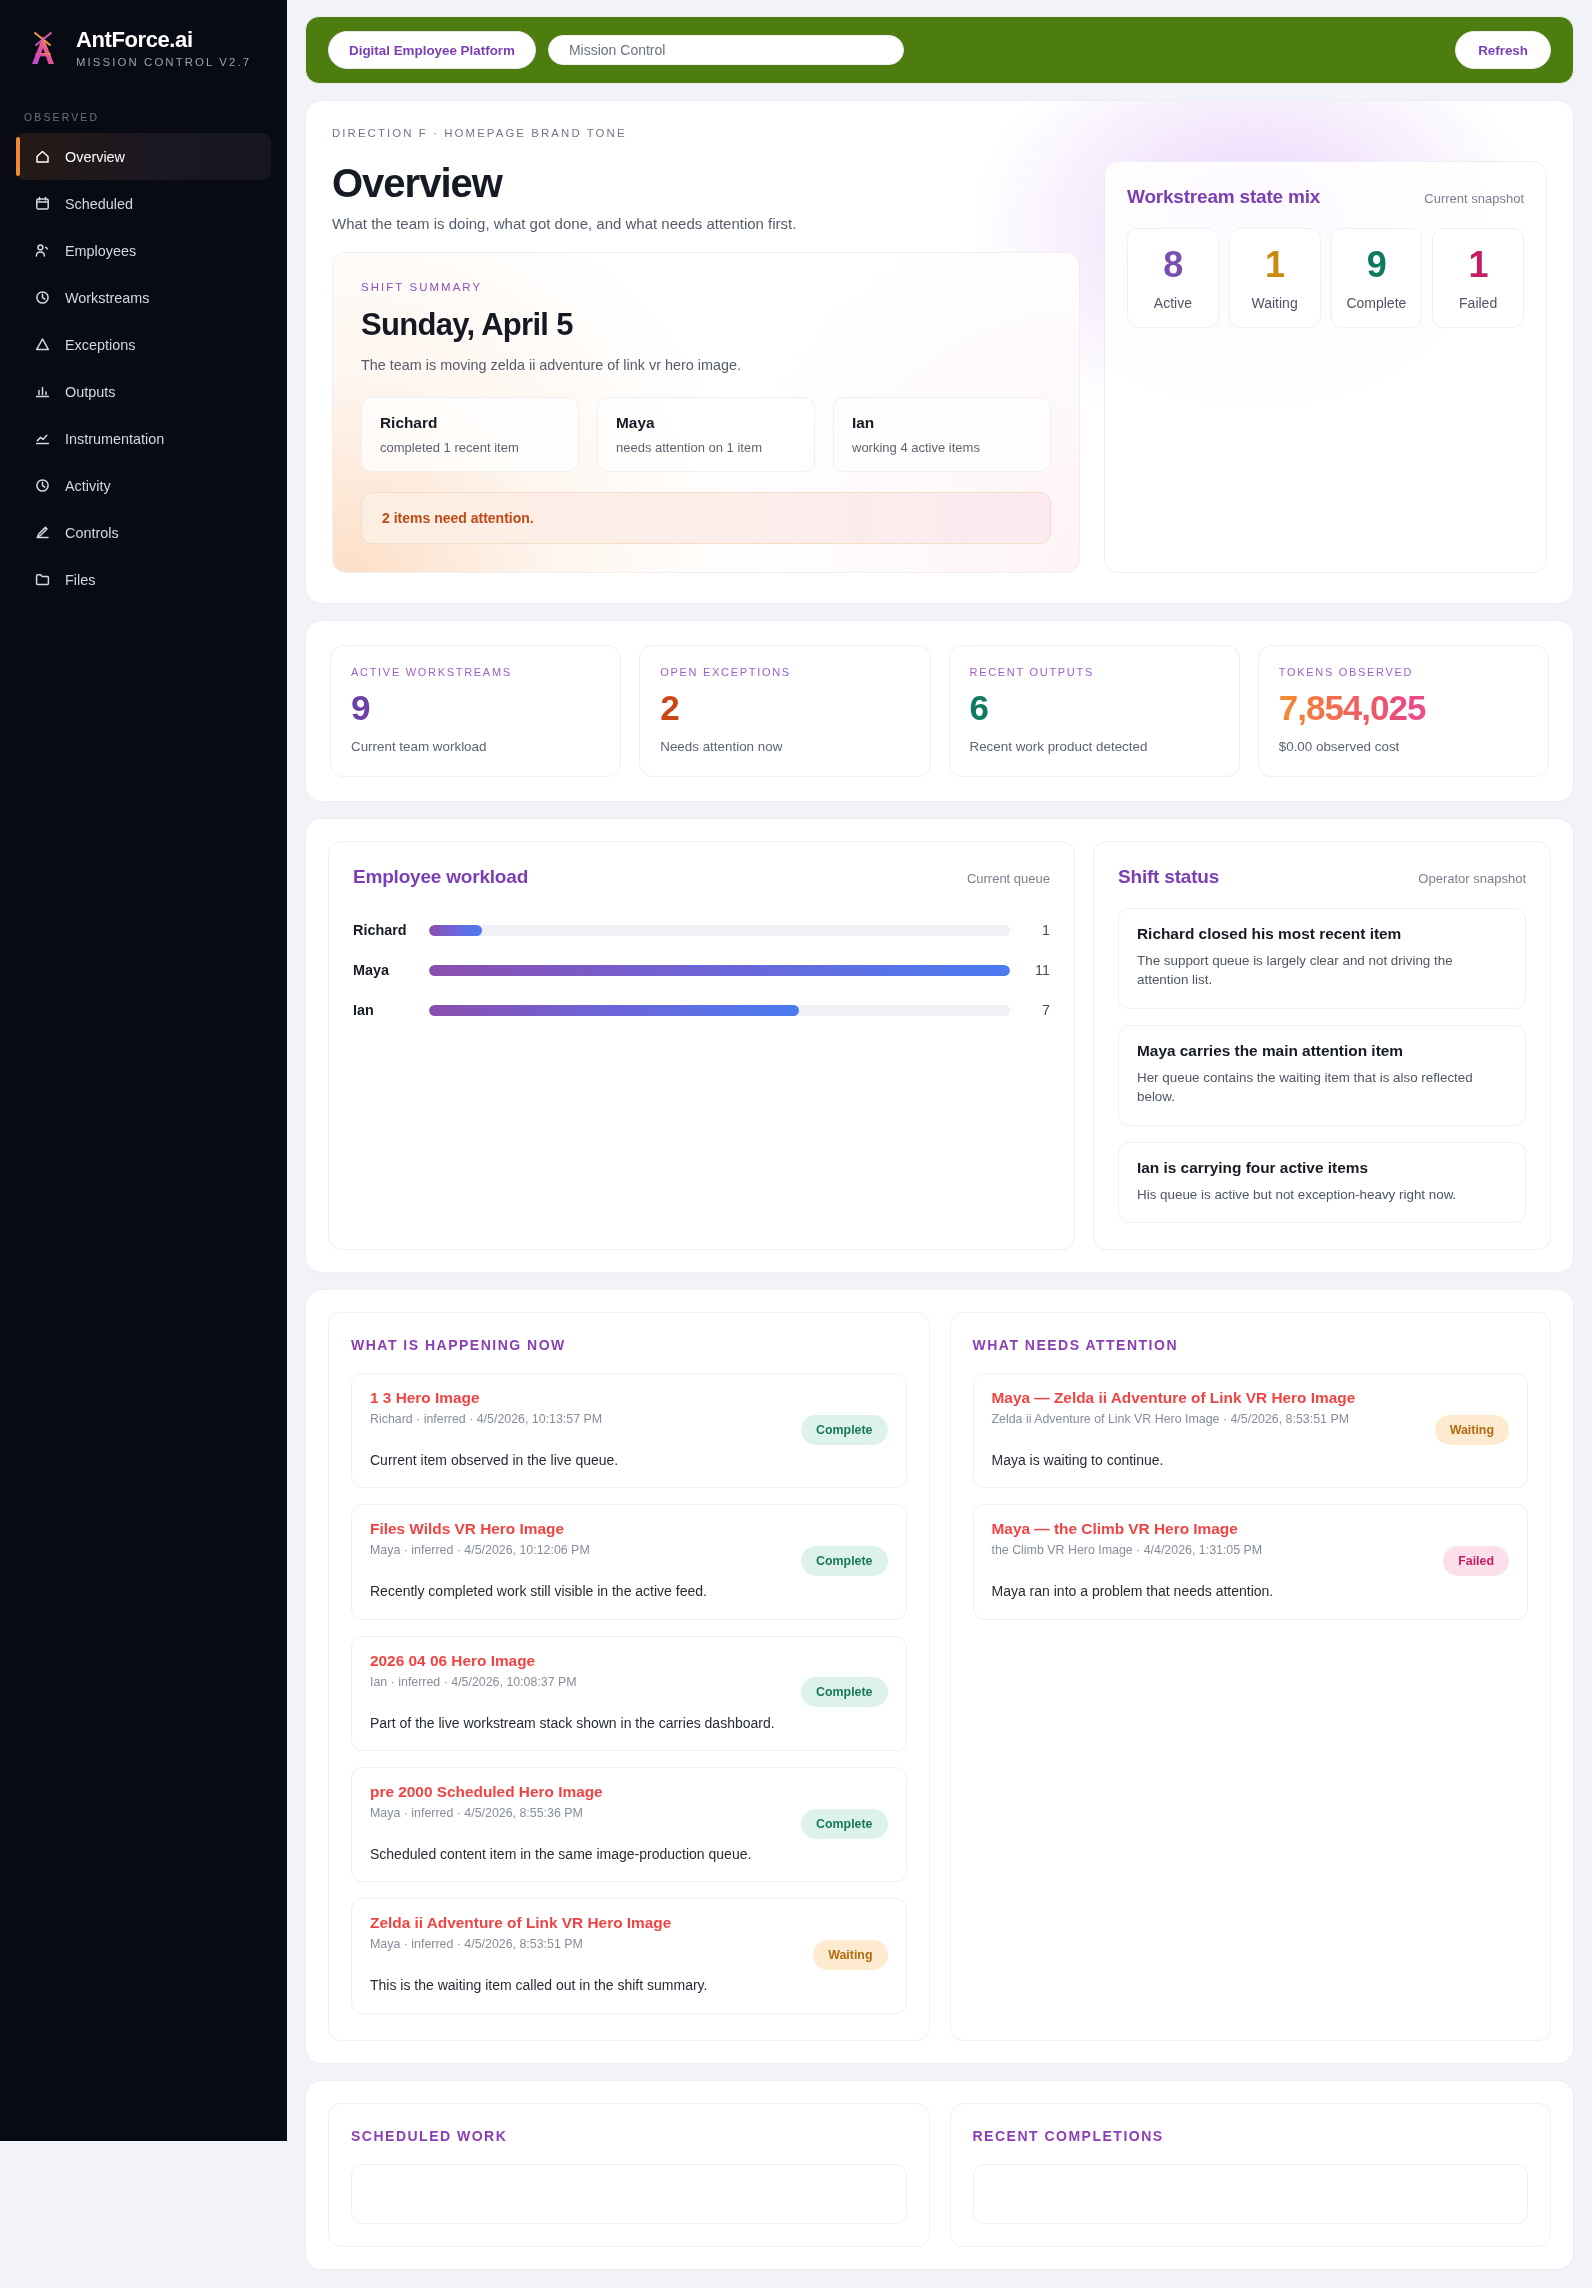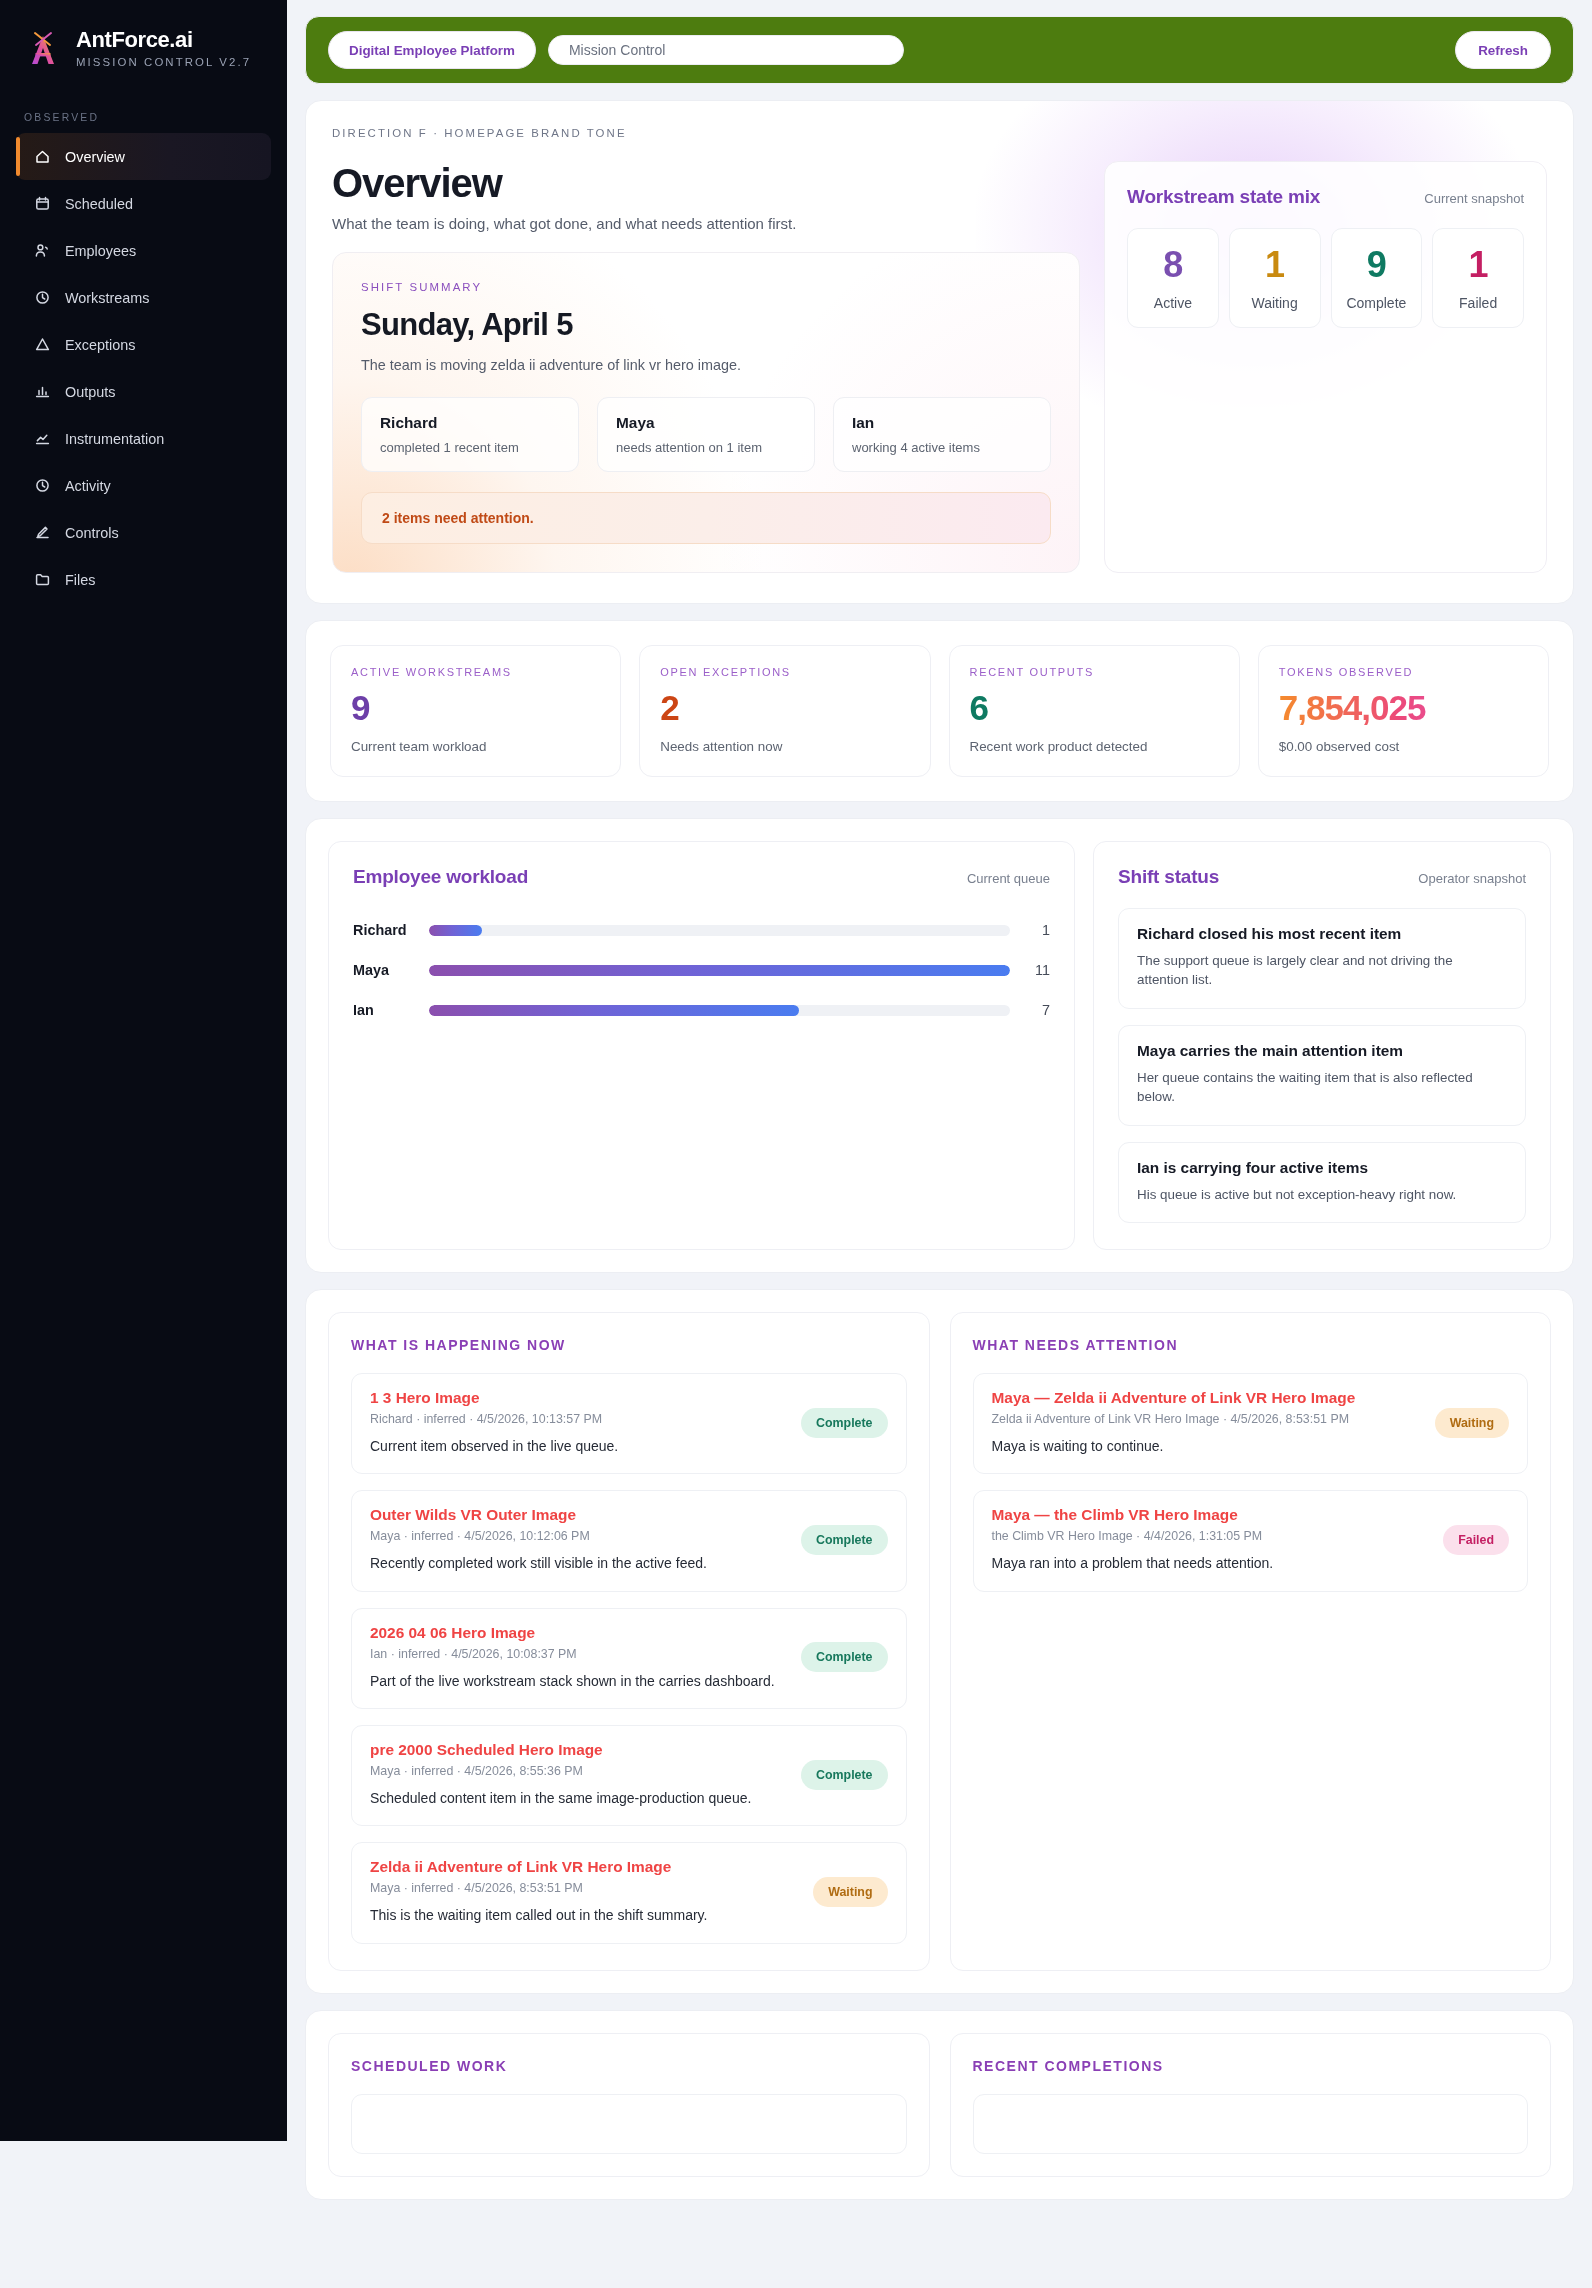--- a/index.html
+++ b/index.html
@@ -162,21 +162,21 @@
   .feed { flex: 1 1 0; min-width: 0; border: 1px solid #eeeff4; border-radius: 13px; background: #fff; padding: 24px 22px 26px 22px; }
   .feed-title { color: #8a3fb5; font-size: 14px; font-weight: 800; letter-spacing: 1.5px; }
   .feed-item {
     border: 1px solid #eef0f4; border-radius: 11px; padding: 15px 18px 17px 18px;
     margin-top: 16px; display: flex; align-items: flex-start; gap: 14px;
   }
   .feed-item:first-of-type { margin-top: 20px; }
   .feed-body { flex: 1 1 auto; min-width: 0; }
   .feed-t { font-size: 15.4px; font-weight: 700; color: #ef4444; }
   .feed-m { color: #868d9b; font-size: 12.4px; margin-top: 5px; }
-  .feed-d { color: #262b36; font-size: 14px; margin-top: 10px; line-height: 1.45; }
+  .feed-d { color: #262b36; font-size: 14px; margin-top: 24px; line-height: 1.45; }
   .chip {
     flex: 0 0 auto; align-self: center; border-radius: 994px;
     padding: 8px 15px; font-size: 12.4px; font-weight: 700;
   }
   .chip.complete { background: #ddf3e9; color: #17785c; }
   .chip.waiting  { background: #fdeacf; color: #b06c12; }
   .chip.failed   { background: #fbe0ec; color: #c41f63; }
 
   .bottom { display: flex; gap: 20px; padding: 22px; }
   .bottom-col { flex: 1 1 0; border: 1px solid #eeeff4; border-radius: 13px; background: #fff; padding: 24px 22px 22px 22px; }
@@ -457,21 +457,21 @@
               <div class="feed-item">
                 <div class="feed-body">
                   <div class="feed-t">1 3 Hero Image</div>
                   <div class="feed-m">Richard · inferred · 4/5/2026, 10:13:57 PM</div>
                   <div class="feed-d">Current item observed in the live queue.</div>
                 </div>
                 <div class="chip complete">Complete</div>
               </div>
               <div class="feed-item">
                 <div class="feed-body">
-                  <div class="feed-t">Outer Wilds VR Outer Image</div>
+                  <div class="feed-t">Files Wilds VR Hero Image</div>
                   <div class="feed-m">Maya · inferred · 4/5/2026, 10:12:06 PM</div>
                   <div class="feed-d">Recently completed work still visible in the active feed.</div>
                 </div>
                 <div class="chip complete">Complete</div>
               </div>
               <div class="feed-item">
                 <div class="feed-body">
                   <div class="feed-t">2026 04 06 Hero Image</div>
                   <div class="feed-m">Ian · inferred · 4/5/2026, 10:08:37 PM</div>
                   <div class="feed-d">Part of the live workstream stack shown in the carries dashboard.</div>

